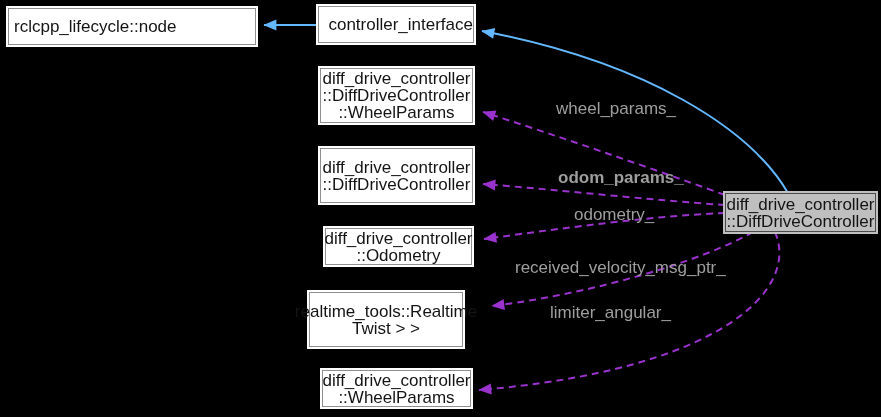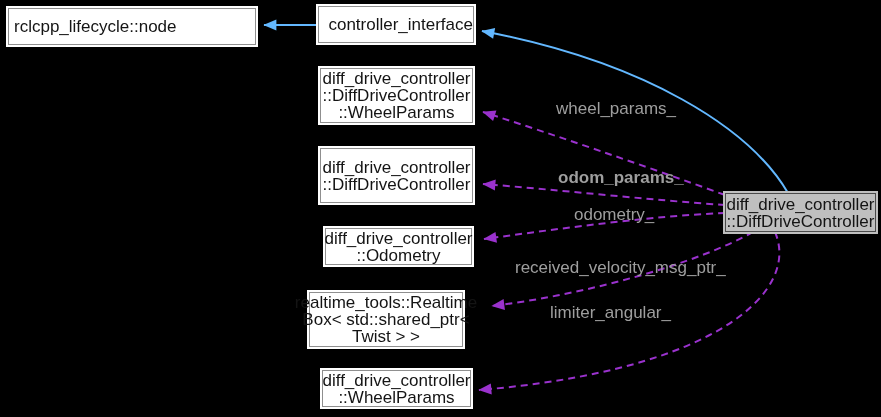--- a/index.html
+++ b/index.html
@@ -120,21 +120,20 @@
     <span>::DiffDriveController</span>
   </div>
 
   <div class="node" id="n-odometry">
     <span>diff_drive_controller</span>
     <span>::Odometry</span>
   </div>
 
   <div class="node" id="n-realtime-box">
     <span>realtime_tools::Realtime</span>
-    <span>Box&lt; std::shared_ptr&lt;</span>
     <span>Twist &gt; &gt;</span>
   </div>
 
   <div class="node" id="n-speed-limiter">
     <span>diff_drive_controller</span>
     <span>::WheelParams</span>
   </div>
 
   <div class="node selected" id="n-ddc">
     <span>diff_drive_controller</span>

